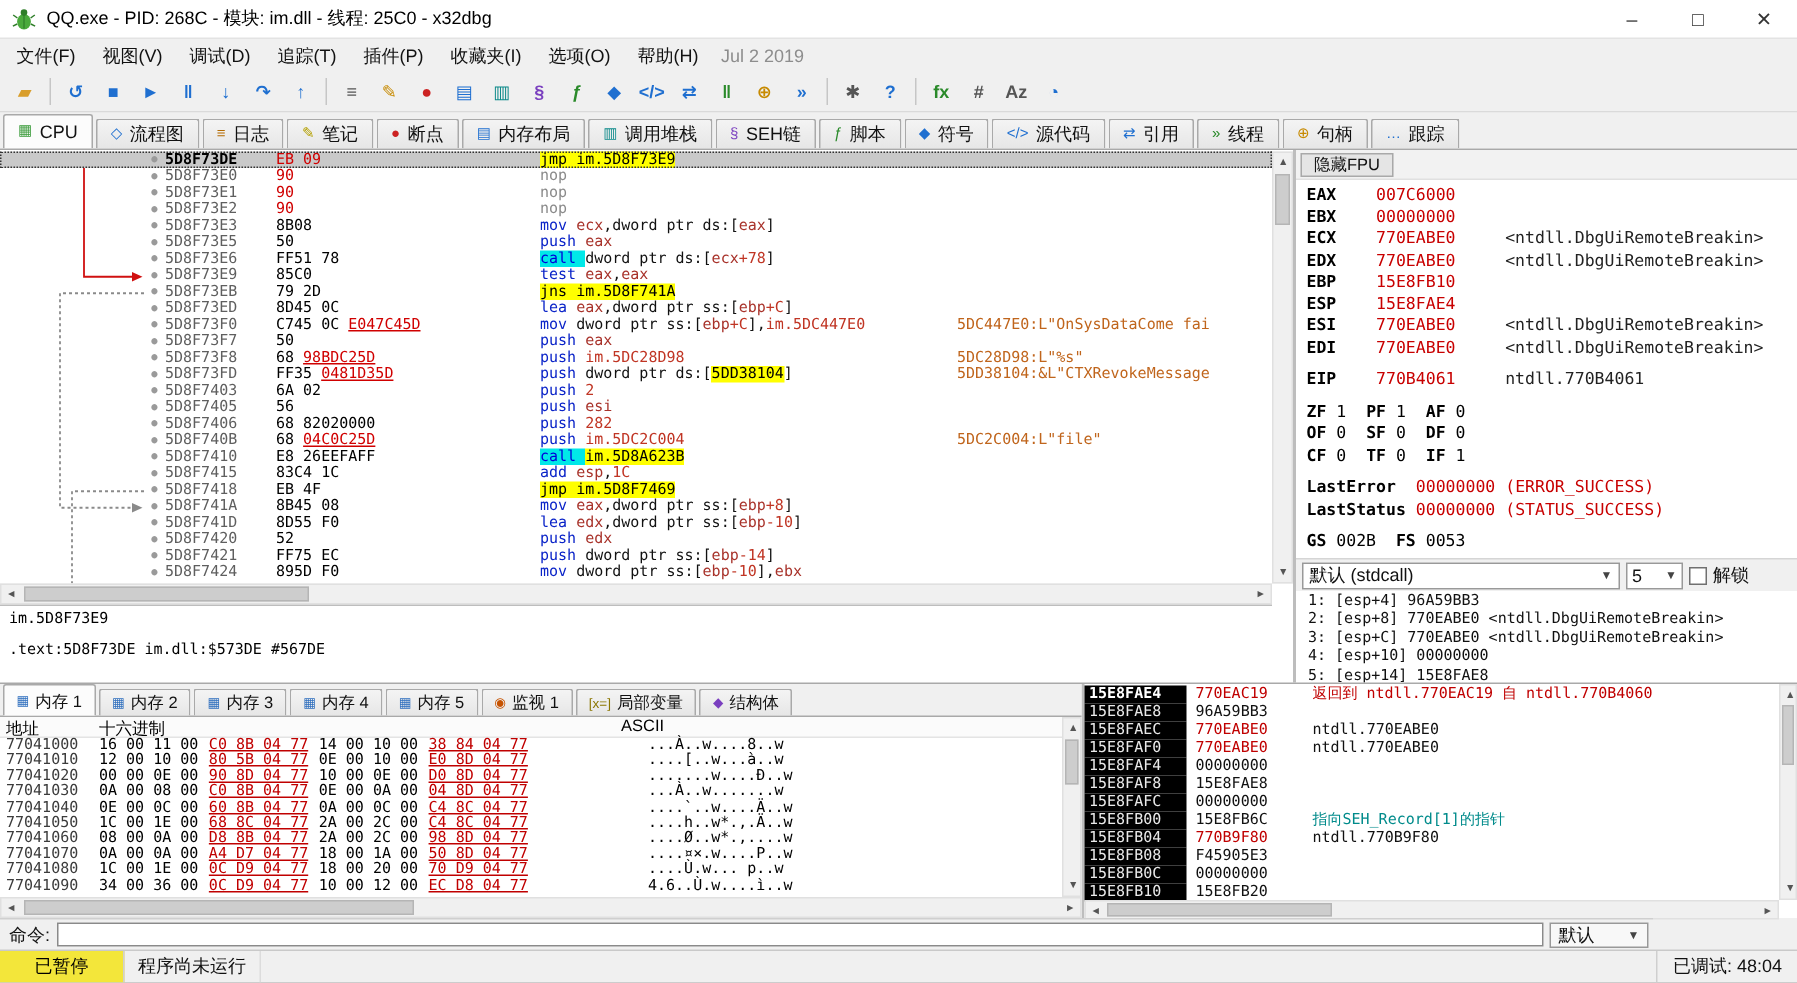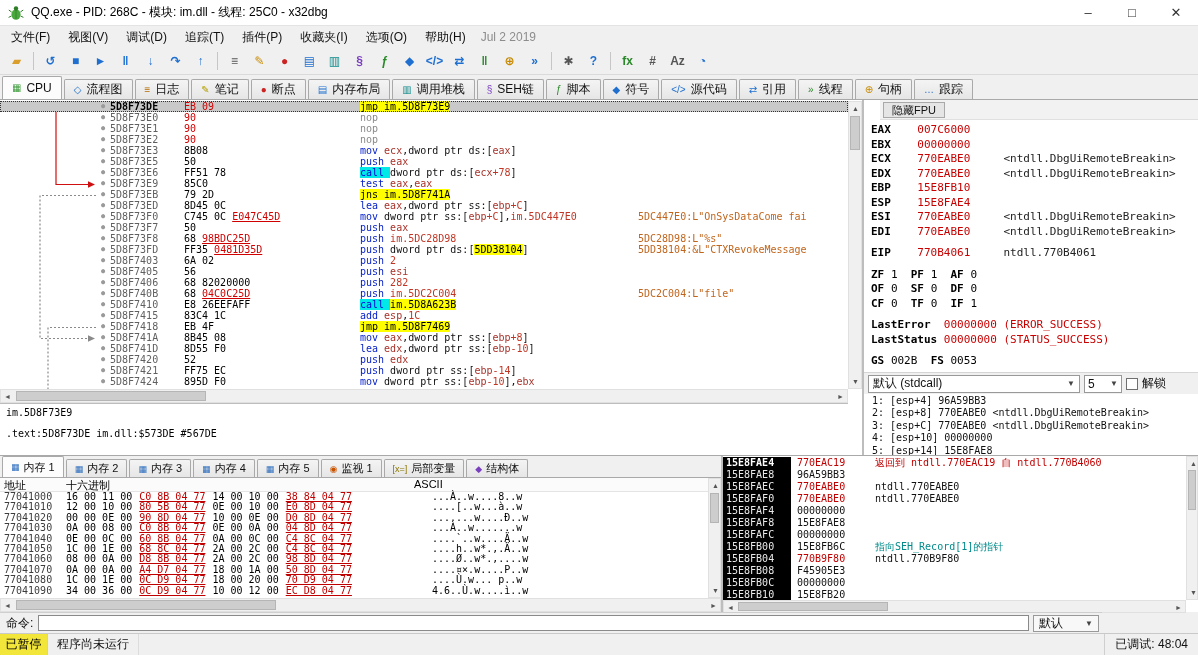--- a/index.html
+++ b/index.html
@@ -60,21 +60,21 @@
   #dis-hscroll{left:0;top:289px;width:848px;height:14px;}
   #dis-vscroll{right:0;top:1px;width:14px;height:288px;}
 
   #infobox{position:absolute;left:0;top:303px;width:848px;height:53px;border-top:1px solid #bdbdbd;background:#fff;font:10px/13px "DejaVu Sans Mono","Liberation Mono",monospace;padding:2px 6px;}
   #info-line1{color:#c00000;}
   #info-line2{color:#000;}
   #info-status{color:#000;margin-top:8px;}
 
   
   #regpanel{position:relative;width:336px;height:356px;background:#fff;border-left:2px solid #bdbdbd;}
-  #fpu-row{height:20px;background:#f2f2f2;border-bottom:1px solid #e0e0e0;display:flex;align-items:center;padding-left:3px;margin-left:16px;}
+  #fpu-row{height:20px;background:#f2f2f2;border-bottom:1px solid #e0e0e0;display:flex;align-items:center;padding-left:3px;}
   #fpu-btn{font-size:11px;border:1px solid #a9a9a9;background:#e5e5e5;padding:0 8px;height:16px;line-height:15px;}
   #regs{height:252px;overflow:hidden;padding:3px 0 0 7px;font:11px/14.5px "DejaVu Sans Mono","Liberation Mono",monospace;}
   .rrow{white-space:pre;height:14.5px;}
   .rgap{height:7px;}
   .rname{font-weight:bold;color:#000;}
   .rval{color:#c80000;}
   .fval{color:#000;}
   .rnote{color:#222;}
   .rnote.red{color:#c80000;}
   #convrow{position:absolute;left:0;top:272px;width:100%;height:22px;background:#f0f0f0;border-top:1px solid #d5d5d5;display:flex;align-items:center;gap:4px;padding:0 4px;}
@@ -121,21 +121,21 @@
   .cc-k{color:#111;}
   #stack-vscroll{right:0;top:0;width:12px;height:144px;}
   #stack-hscroll{left:0;top:144px;right:12px;height:13px;width:auto;}
 
   
   #cmdbar{position:absolute;top:612px;left:0;width:1102px;height:21px;background:#f0f0f0;border-top:1px solid #cfcfcf;display:flex;align-items:center;padding:0 3px;}
   #cmd-label{margin:0 5px 0 3px;}
   #cmd-input{flex:1;height:16px;border:1px solid #8a8a8a;background:#fff;font-size:11px;padding:0 3px;font-family:"DejaVu Sans Mono",monospace;}
   #cmd-profile{flex:0 0 66px;height:17px;margin-left:4px;border:1px solid #999;background:#f8f8f8;display:flex;align-items:center;justify-content:space-between;padding:0 5px;font-size:12px;}
   #statusbar{position:absolute;top:633px;left:0;width:1198px;height:22px;background:#f0f0f0;border-top:1px solid #c9c9c9;display:flex;align-items:stretch;font-size:12px;}
-  #status-chip{width:48px;display:flex;align-items:center;justify-content:center;border-right:1px solid #cfcfcf;color:#000;}
+  #status-chip{width:83px;display:flex;align-items:center;justify-content:center;border-right:1px solid #cfcfcf;color:#000;}
   #status-msg{display:flex;align-items:center;padding:0 9px;border-right:1px solid #dcdcdc;}
   #status-time{margin-left:auto;display:flex;align-items:center;padding:0 10px;border-left:1px solid #cfcfcf;}
 </style>
 </head>
 <body>
 
 <div id="titlebar">
   <svg id="app-icon" viewBox="0 0 16 16">
     <ellipse cx="8" cy="9.5" rx="4.6" ry="5.2" fill="#4aa93c"></ellipse>
     <circle cx="8" cy="3.4" r="2.2" fill="#2e7d28"></circle>

